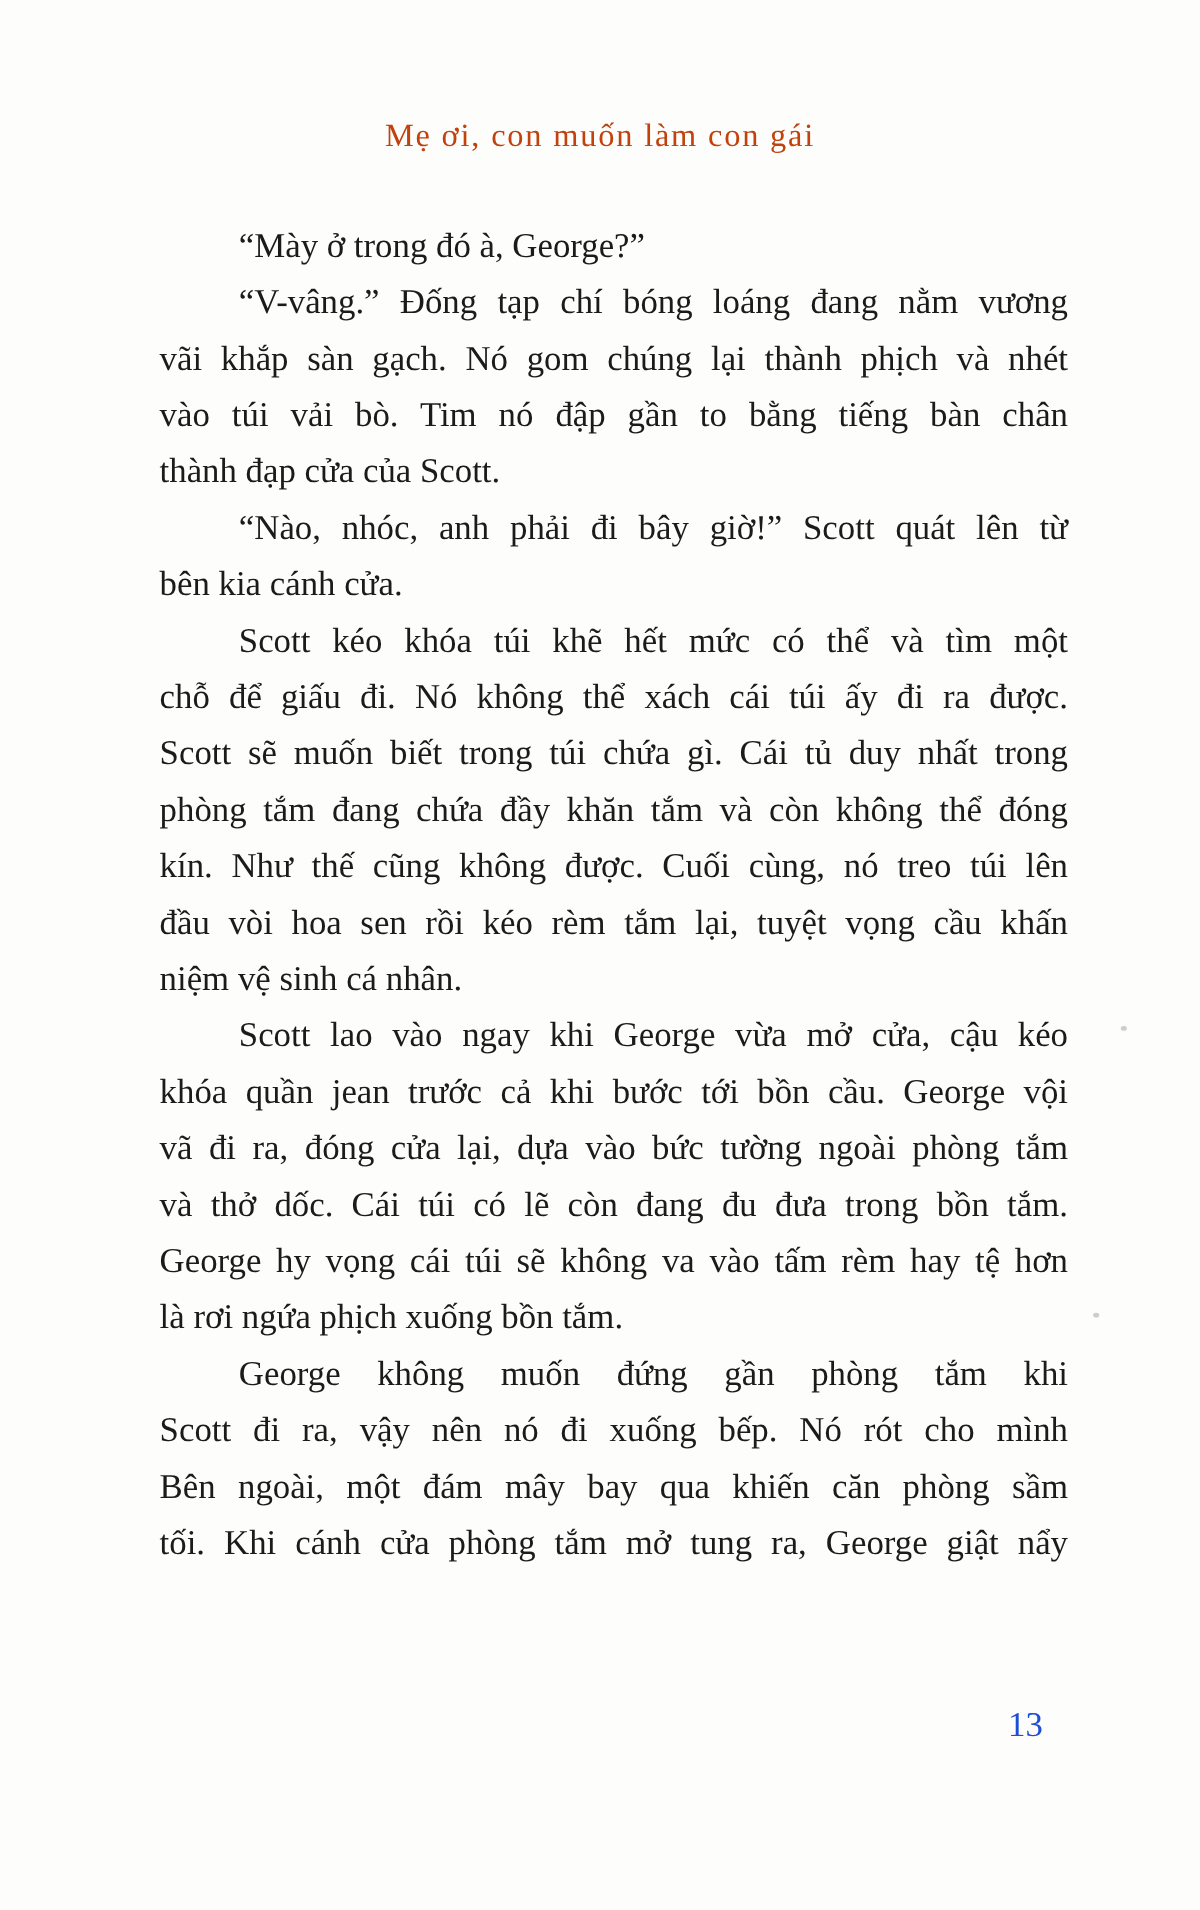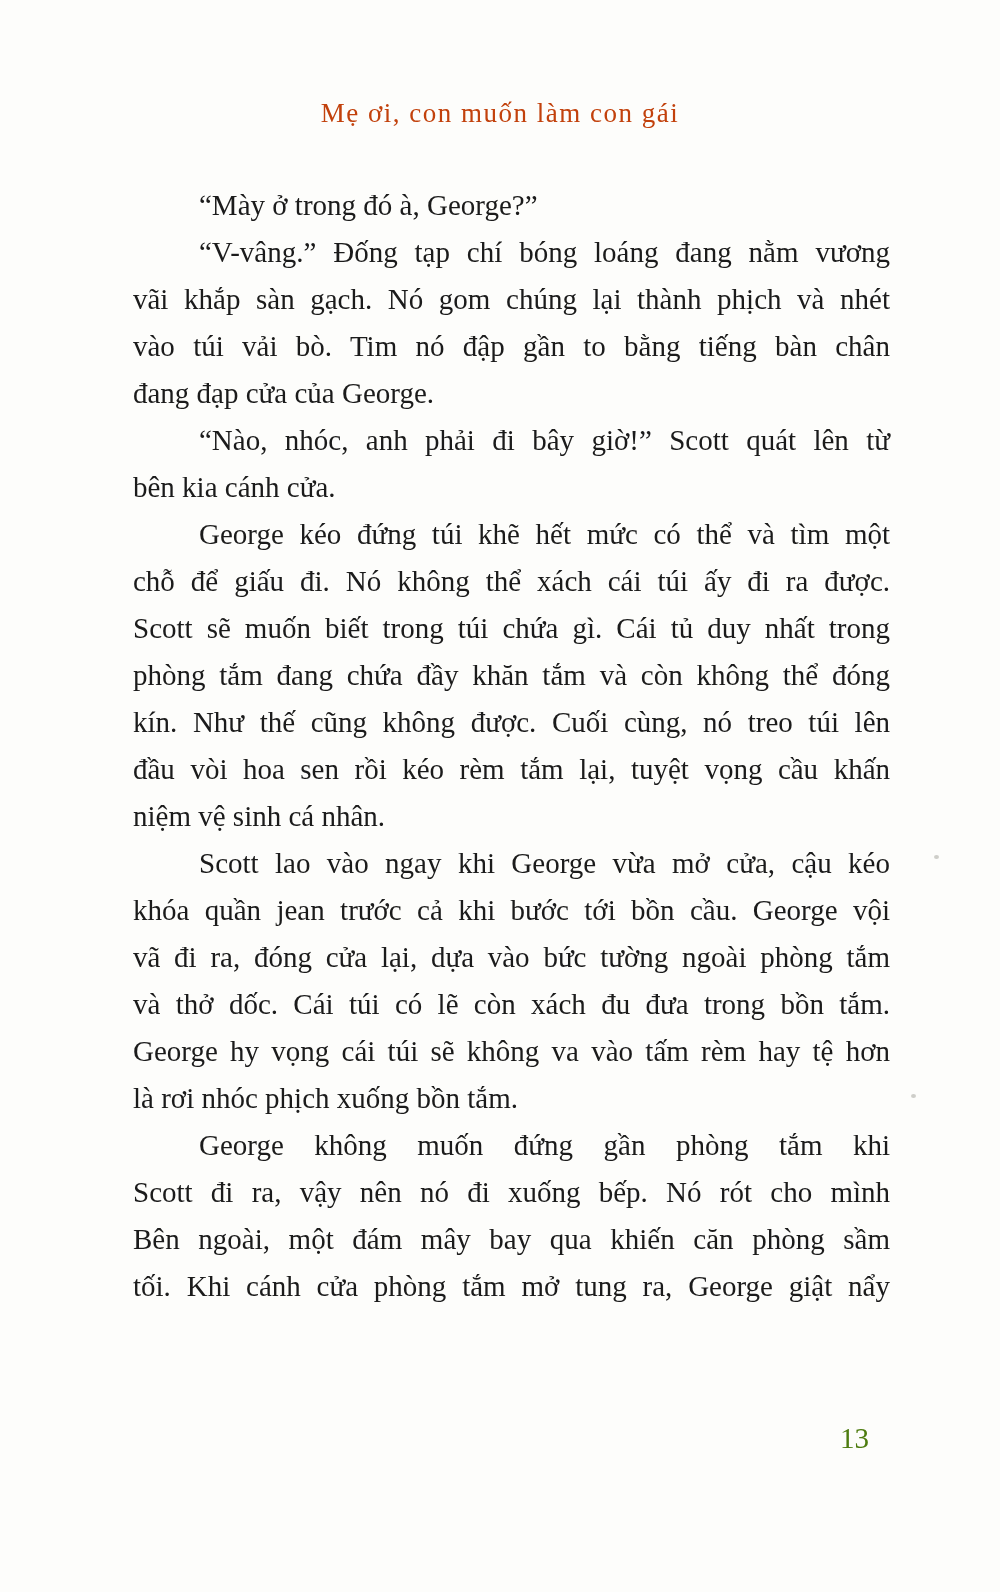--- a/index.html
+++ b/index.html
@@ -45,21 +45,21 @@
     text-align-last: left;
   }
   .line.indent {
     padding-left: 66px;
   }
   .page-number {
     position: absolute;
     top: 1422px;
     left: 840px;
     font-size: 29px;
-    color: #4d7c0f;
+    color: #1d4ed8;
   }
   .speck {
     position: absolute;
     background: #b9b9b4;
     border-radius: 50%;
     opacity: 0.7;
   }
   .speck-1 { left: 934px; top: 855px; width: 5px; height: 4px; }
   .speck-2 { left: 911px; top: 1094px; width: 5px; height: 4px; }
 </style>
@@ -68,36 +68,36 @@
 
 <div class="page">
 
   <div class="running-header">Mẹ ơi, con muốn làm con gái</div>
 
   <div class="body-text">
     <div class="line indent end">“Mày ở trong đó à, George?”</div>
     <div class="line indent">“V-vâng.” Đống tạp chí bóng loáng đang nằm vương</div>
     <div class="line">vãi khắp sàn gạch. Nó gom chúng lại thành phịch và nhét</div>
     <div class="line">vào túi vải bò. Tim nó đập gần to bằng tiếng bàn chân</div>
-    <div class="line end">đang đạp cửa của George.</div>
+    <div class="line end">thành đạp cửa của Scott.</div>
     <div class="line indent">“Nào, nhóc, anh phải đi bây giờ!” Scott quát lên từ</div>
     <div class="line end">bên kia cánh cửa.</div>
-    <div class="line indent">George kéo đứng túi khẽ hết mức có thể và tìm một</div>
+    <div class="line indent">Scott kéo khóa túi khẽ hết mức có thể và tìm một</div>
     <div class="line">chỗ để giấu đi. Nó không thể xách cái túi ấy đi ra được.</div>
     <div class="line">Scott sẽ muốn biết trong túi chứa gì. Cái tủ duy nhất trong</div>
     <div class="line">phòng tắm đang chứa đầy khăn tắm và còn không thể đóng</div>
     <div class="line">kín. Như thế cũng không được. Cuối cùng, nó treo túi lên</div>
     <div class="line">đầu vòi hoa sen rồi kéo rèm tắm lại, tuyệt vọng cầu khấn</div>
     <div class="line end">niệm vệ sinh cá nhân.</div>
     <div class="line indent">Scott lao vào ngay khi George vừa mở cửa, cậu kéo</div>
     <div class="line">khóa quần jean trước cả khi bước tới bồn cầu. George vội</div>
     <div class="line">vã đi ra, đóng cửa lại, dựa vào bức tường ngoài phòng tắm</div>
-    <div class="line">và thở dốc. Cái túi có lẽ còn xách đu đưa trong bồn tắm.</div>
+    <div class="line">và thở dốc. Cái túi có lẽ còn đang đu đưa trong bồn tắm.</div>
     <div class="line">George hy vọng cái túi sẽ không va vào tấm rèm hay tệ hơn</div>
-    <div class="line end">là rơi nhóc phịch xuống bồn tắm.</div>
+    <div class="line end">là rơi ngứa phịch xuống bồn tắm.</div>
     <div class="line indent">George không muốn đứng gần phòng tắm khi</div>
     <div class="line">Scott đi ra, vậy nên nó đi xuống bếp. Nó rót cho mình</div>
     <div class="line">Bên ngoài, một đám mây bay qua khiến căn phòng sầm</div>
     <div class="line">tối. Khi cánh cửa phòng tắm mở tung ra, George giật nẩy</div>
   </div>
 
   <div class="page-number">13</div>
 
   <div class="speck speck-1"></div>
   <div class="speck speck-2"></div>

